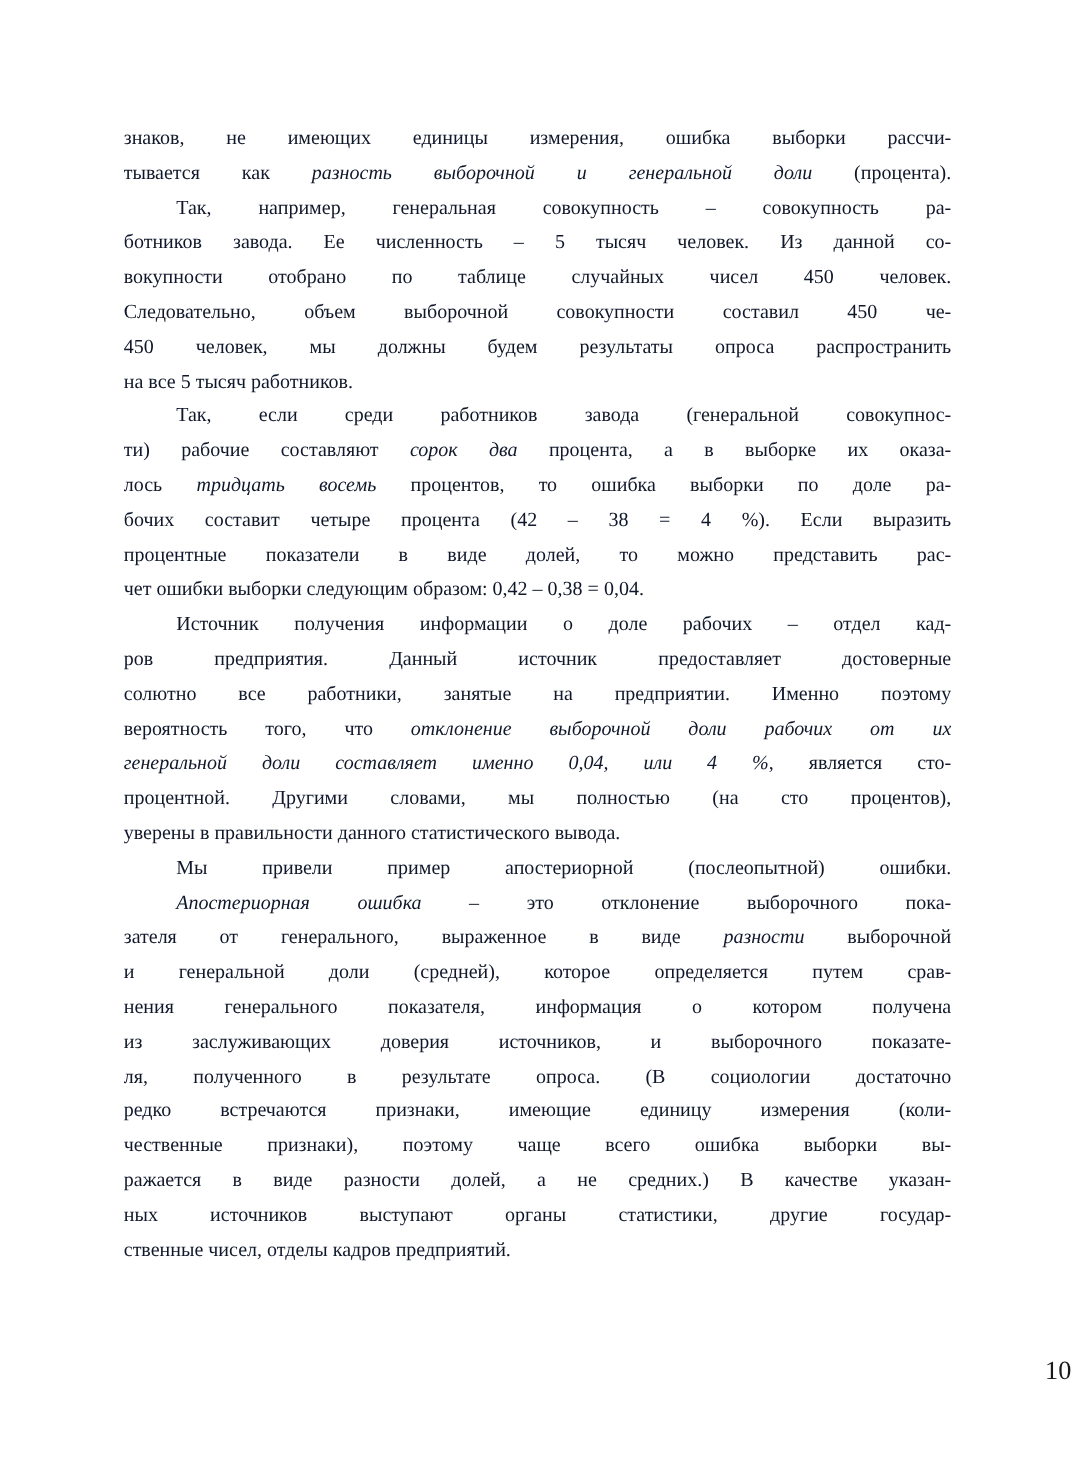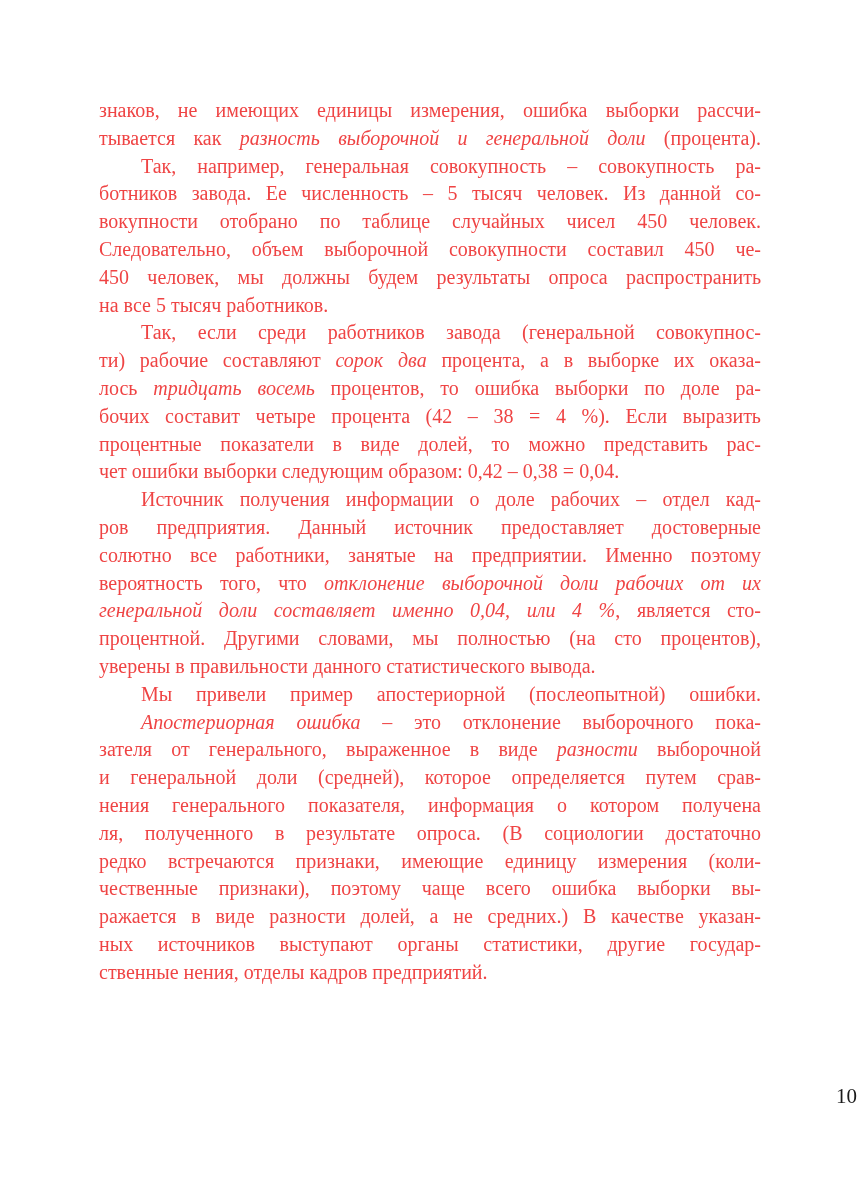--- a/index.html
+++ b/index.html
@@ -19,22 +19,22 @@
     left: 0; top: 0;
     width: 857px;
     height: 1182px;
     background: #ffffff;
   }
   .textblock {
     position: absolute;
     left: 99px;
     top: 97px;
     width: 662px;
-    color: #ef4444;
-    font-size: 20px;
+    color: #0f172a;
+    font-size: 16px;
     line-height: 27.8px;
   }
   .line {
     height: 27.8px;
     overflow: hidden;
     text-align: justify;
     text-align-last: justify;
     white-space: normal;
   }
   .line.parlast {
@@ -81,21 +81,22 @@
       <div class="line"><span>солютно все работники, занятые на предприятии. Именно поэтому</span></div>
       <div class="line"><span>вероятность того, что </span><span class="it">отклонение выборочной доли рабочих от их</span></div>
       <div class="line"><span class="it">генеральной доли составляет именно 0,04, или 4 %</span><span>, является сто-</span></div>
       <div class="line"><span>процентной. Другими словами, мы полностью (на сто процентов),</span></div>
       <div class="line parlast"><span>уверены в правильности данного статистического вывода.</span></div>
       <div class="line indent"><span>Мы привели пример апостериорной (послеопытной) ошибки.</span></div>
       <div class="line indent"><span class="it">Апостериорная ошибка</span><span> – это отклонение выборочного пока-</span></div>
       <div class="line"><span>зателя от генерального, выраженное в виде </span><span class="it">разности</span><span> выборочной</span></div>
       <div class="line"><span>и генеральной доли (средней), которое определяется путем срав-</span></div>
       <div class="line"><span>нения генерального показателя, информация о котором получена</span></div>
+      <div class="line"><span>из заслуживающих доверия источников, и выборочного показате-</span></div>
       <div class="line"><span>ля, полученного в результате опроса. (В социологии достаточно</span></div>
       <div class="line"><span>редко встречаются признаки, имеющие единицу измерения (коли-</span></div>
       <div class="line"><span>чественные признаки), поэтому чаще всего ошибка выборки вы-</span></div>
       <div class="line"><span>ражается в виде разности долей, а не средних.) В качестве указан-</span></div>
       <div class="line"><span>ных источников выступают органы статистики, другие государ-</span></div>
-      <div class="line parlast"><span>ственные нения, отделы кадров предприятий.</span></div>
+      <div class="line parlast"><span>ственные чисел, отделы кадров предприятий.</span></div>
     </div>
   <div class="pagenum">10</div>
 </div>
 
 </body></html>

